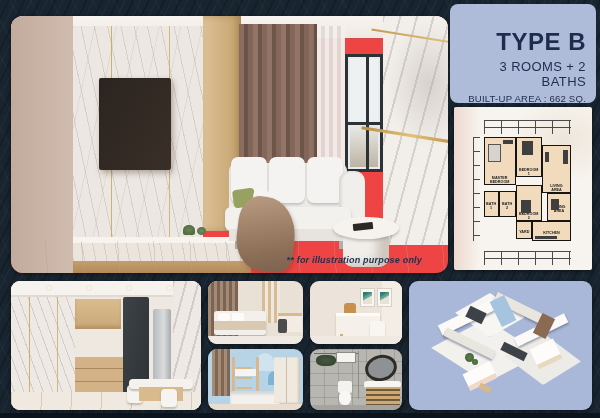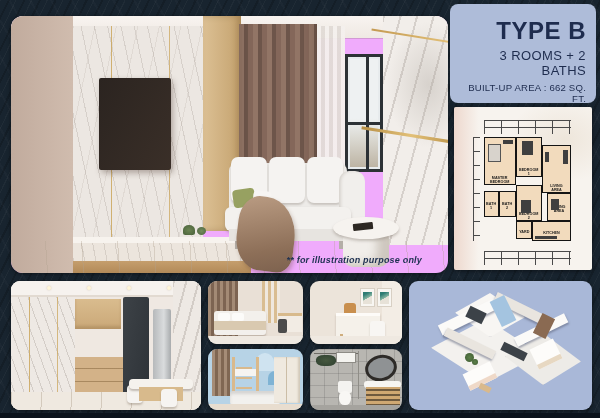--- a/index.html
+++ b/index.html
@@ -10,21 +10,21 @@
     background:
       repeating-linear-gradient(116deg, rgba(255,255,255,0.035) 0 1px, transparent 1px 7px, rgba(0,0,0,0.18) 7px 9px, transparent 9px 14px),
       repeating-linear-gradient(60deg, rgba(255,255,255,0.02) 0 2px, transparent 2px 18px);
     pointer-events:none;}
   .bottom-strip{position:absolute;left:0;right:0;bottom:0;height:5px;background:#0b131c;}
 
   
   .tile{position:absolute;border-radius:9px;overflow:hidden;box-shadow:0 1px 4px rgba(0,0,0,0.45);}
 
   
-  .main-photo{left:11px;top:16px;width:437px;height:257px;border-radius:12px;background:#f0abfc;}
+  .main-photo{left:11px;top:16px;width:437px;height:257px;border-radius:12px;background:#ef4444;}
   .mp-ceiling{position:absolute;left:0;top:0;right:0;height:22px;background:linear-gradient(#f8f4f0,#efe9e3);box-shadow:0 1px 0 rgba(120,100,90,.25);}
   .mp-leftwall{position:absolute;left:0;top:0;bottom:0;width:62px;background:linear-gradient(90deg,#c1ab9d,#d0bcae);}
   .mp-marblewall{position:absolute;left:62px;top:10px;bottom:32px;width:130px;background:#ece7e2;
     background-image:
       linear-gradient(90deg, transparent 38px, rgba(201,162,84,.8) 38px, rgba(201,162,84,.8) 39px, transparent 39px, transparent 96px, rgba(201,162,84,.7) 96px, rgba(201,162,84,.7) 97px, transparent 97px),
       repeating-linear-gradient(78deg, rgba(158,148,140,.28) 0 1px, transparent 1px 13px),
       repeating-linear-gradient(102deg, rgba(170,158,148,.18) 0 1px, transparent 1px 21px);}
   .mp-tv{position:absolute;left:88px;top:62px;width:72px;height:92px;background:linear-gradient(120deg,#2b2420,#3a2f28);border-radius:2px;box-shadow:2px 3px 6px rgba(60,40,30,.35);}
   .mp-woodpanel{position:absolute;left:192px;top:0;bottom:42px;width:38px;background:linear-gradient(90deg,#dcc094,#c4a26e);box-shadow:inset -4px 0 6px rgba(90,60,20,.25);}
   .mp-ledge-top{position:absolute;left:62px;bottom:30px;width:178px;height:6px;background:#f7f3ee;}
@@ -63,21 +63,21 @@
   .mp-table{position:absolute;left:322px;bottom:0;width:66px;height:56px;}
   .table-top{position:absolute;left:0;top:0;width:66px;height:22px;background:#f6f3ef;border-radius:50%;box-shadow:0 2px 3px rgba(130,120,110,.4);}
   .table-body{position:absolute;left:10px;top:14px;width:46px;height:36px;background:#f1eeea;border-radius:8px 8px 10px 10px;box-shadow:inset -12px -4px 10px rgba(140,125,110,.35);}
   .table-mag{position:absolute;left:20px;top:6px;width:20px;height:7px;background:#2d2823;border-radius:1px;transform:rotate(-6deg);}
   .mp-caption{position:absolute;right:26px;bottom:8px;font-size:9px;font-style:italic;font-weight:bold;color:#1d3050;letter-spacing:.2px;}
 
   
   .info-panel{position:absolute;left:450px;top:4px;width:146px;height:99px;background:#aebcd9;border-radius:8px;
     box-sizing:border-box;padding:9px 10px 8px 8px;text-align:right;color:#1e2c4e;}
   .ip-subtitle{font-size:10.5px;font-weight:500;letter-spacing:.8px;}
-  .ip-title{font-size:24px;font-weight:800;letter-spacing:.5px;margin-top:4px;}
+  .ip-title{font-size:24px;font-weight:800;letter-spacing:.5px;margin-top:15px;}
   .ip-rooms{font-size:13px;font-weight:500;letter-spacing:.4px;margin-top:3px;}
   .ip-area{font-size:9.6px;font-weight:500;letter-spacing:.2px;margin-top:4px;}
 
   
   .floorplan{position:absolute;left:454px;top:107px;width:138px;height:163px;background:#f7f3ee;border-radius:2px;
     box-shadow:0 1px 4px rgba(0,0,0,.5);overflow:hidden;}
   .fp-tint{position:absolute;inset:0;background:linear-gradient(90deg,rgba(226,183,166,.45),transparent 18%),radial-gradient(80px 60px at 80% 20%, rgba(210,190,160,.25), transparent 70%);}
   .fp-room{position:absolute;background:#f2dbbd;border:1.6px solid #141414;box-sizing:border-box;display:flex;align-items:flex-end;justify-content:center;}
   .fp-room.center{align-items:center;}
   .fp-label{font-size:6px;transform:scale(.62);transform-origin:center bottom;font-weight:bold;color:#1a1a1a;text-align:center;line-height:1.1;white-space:pre-line;width:160%;}

